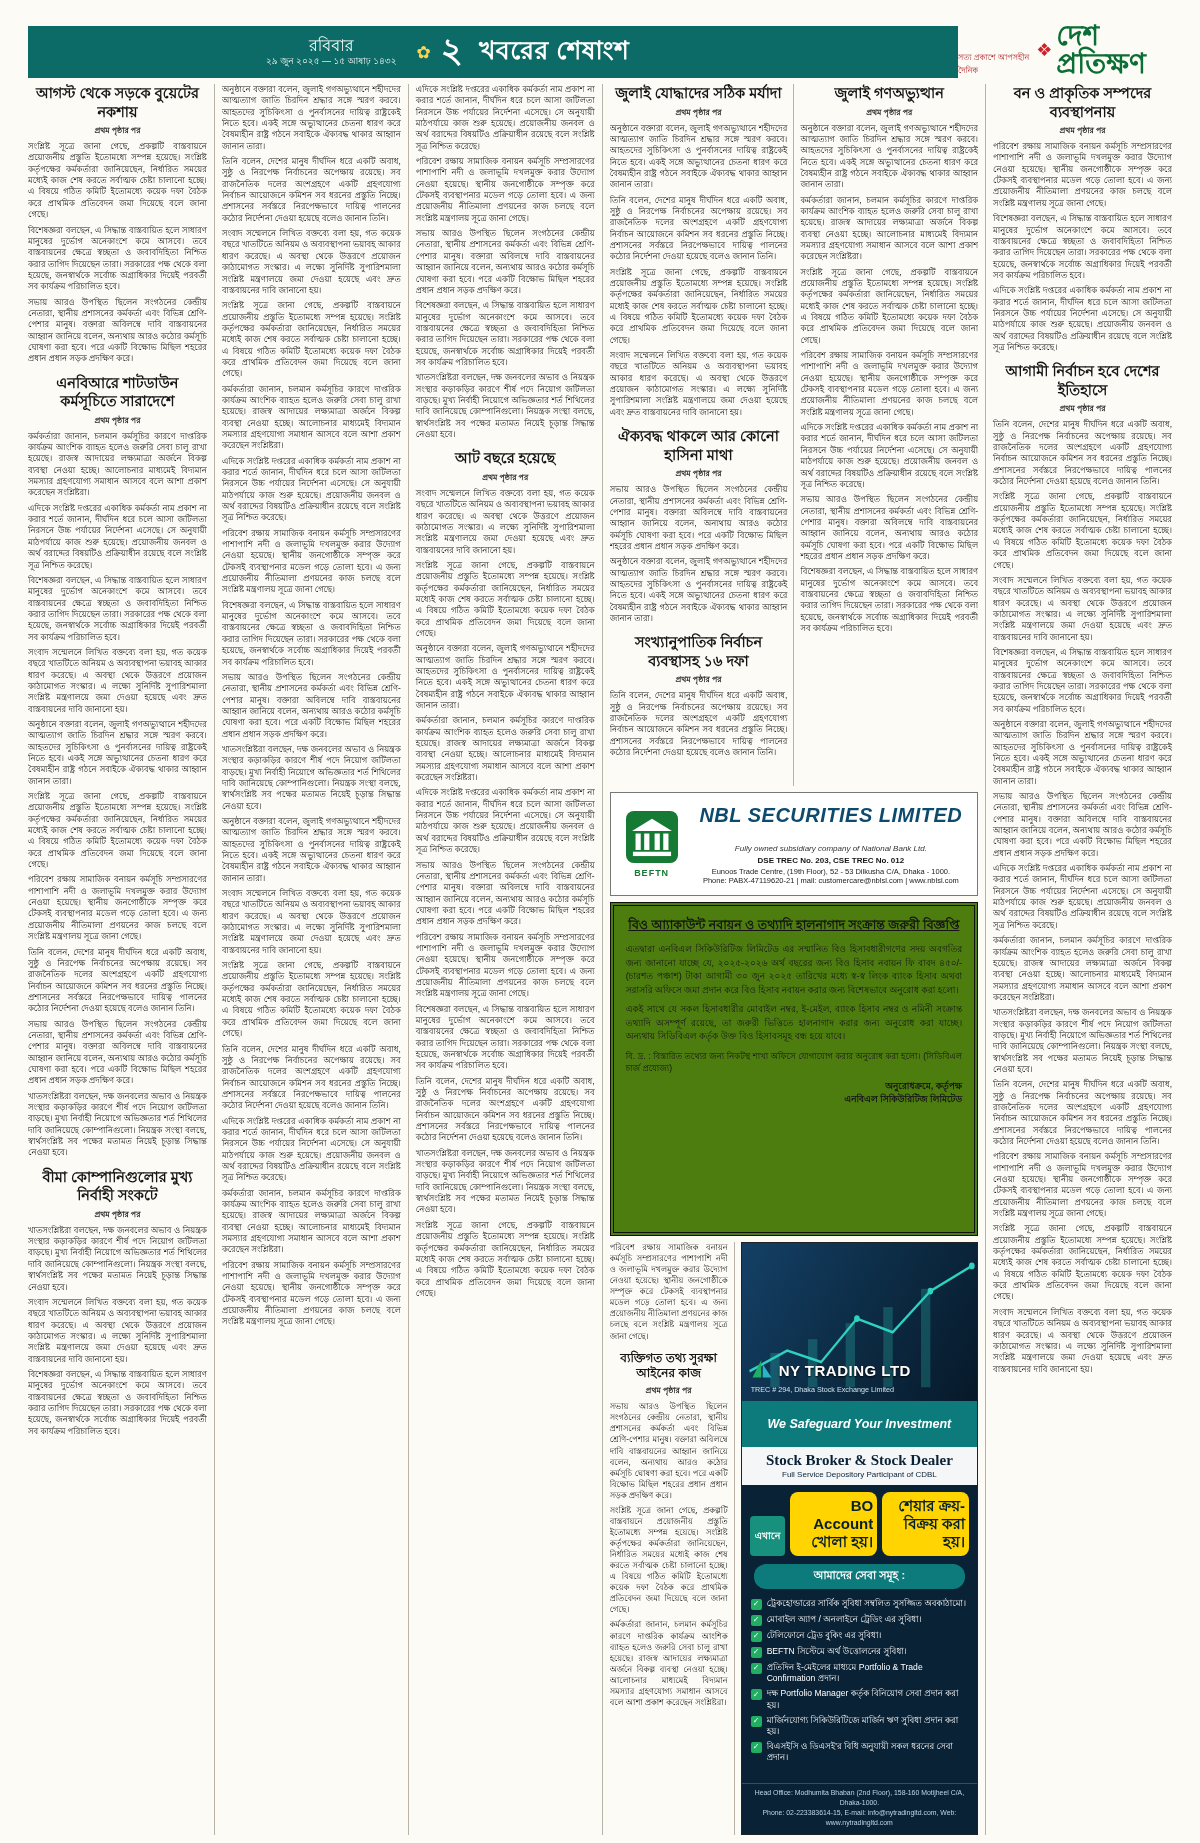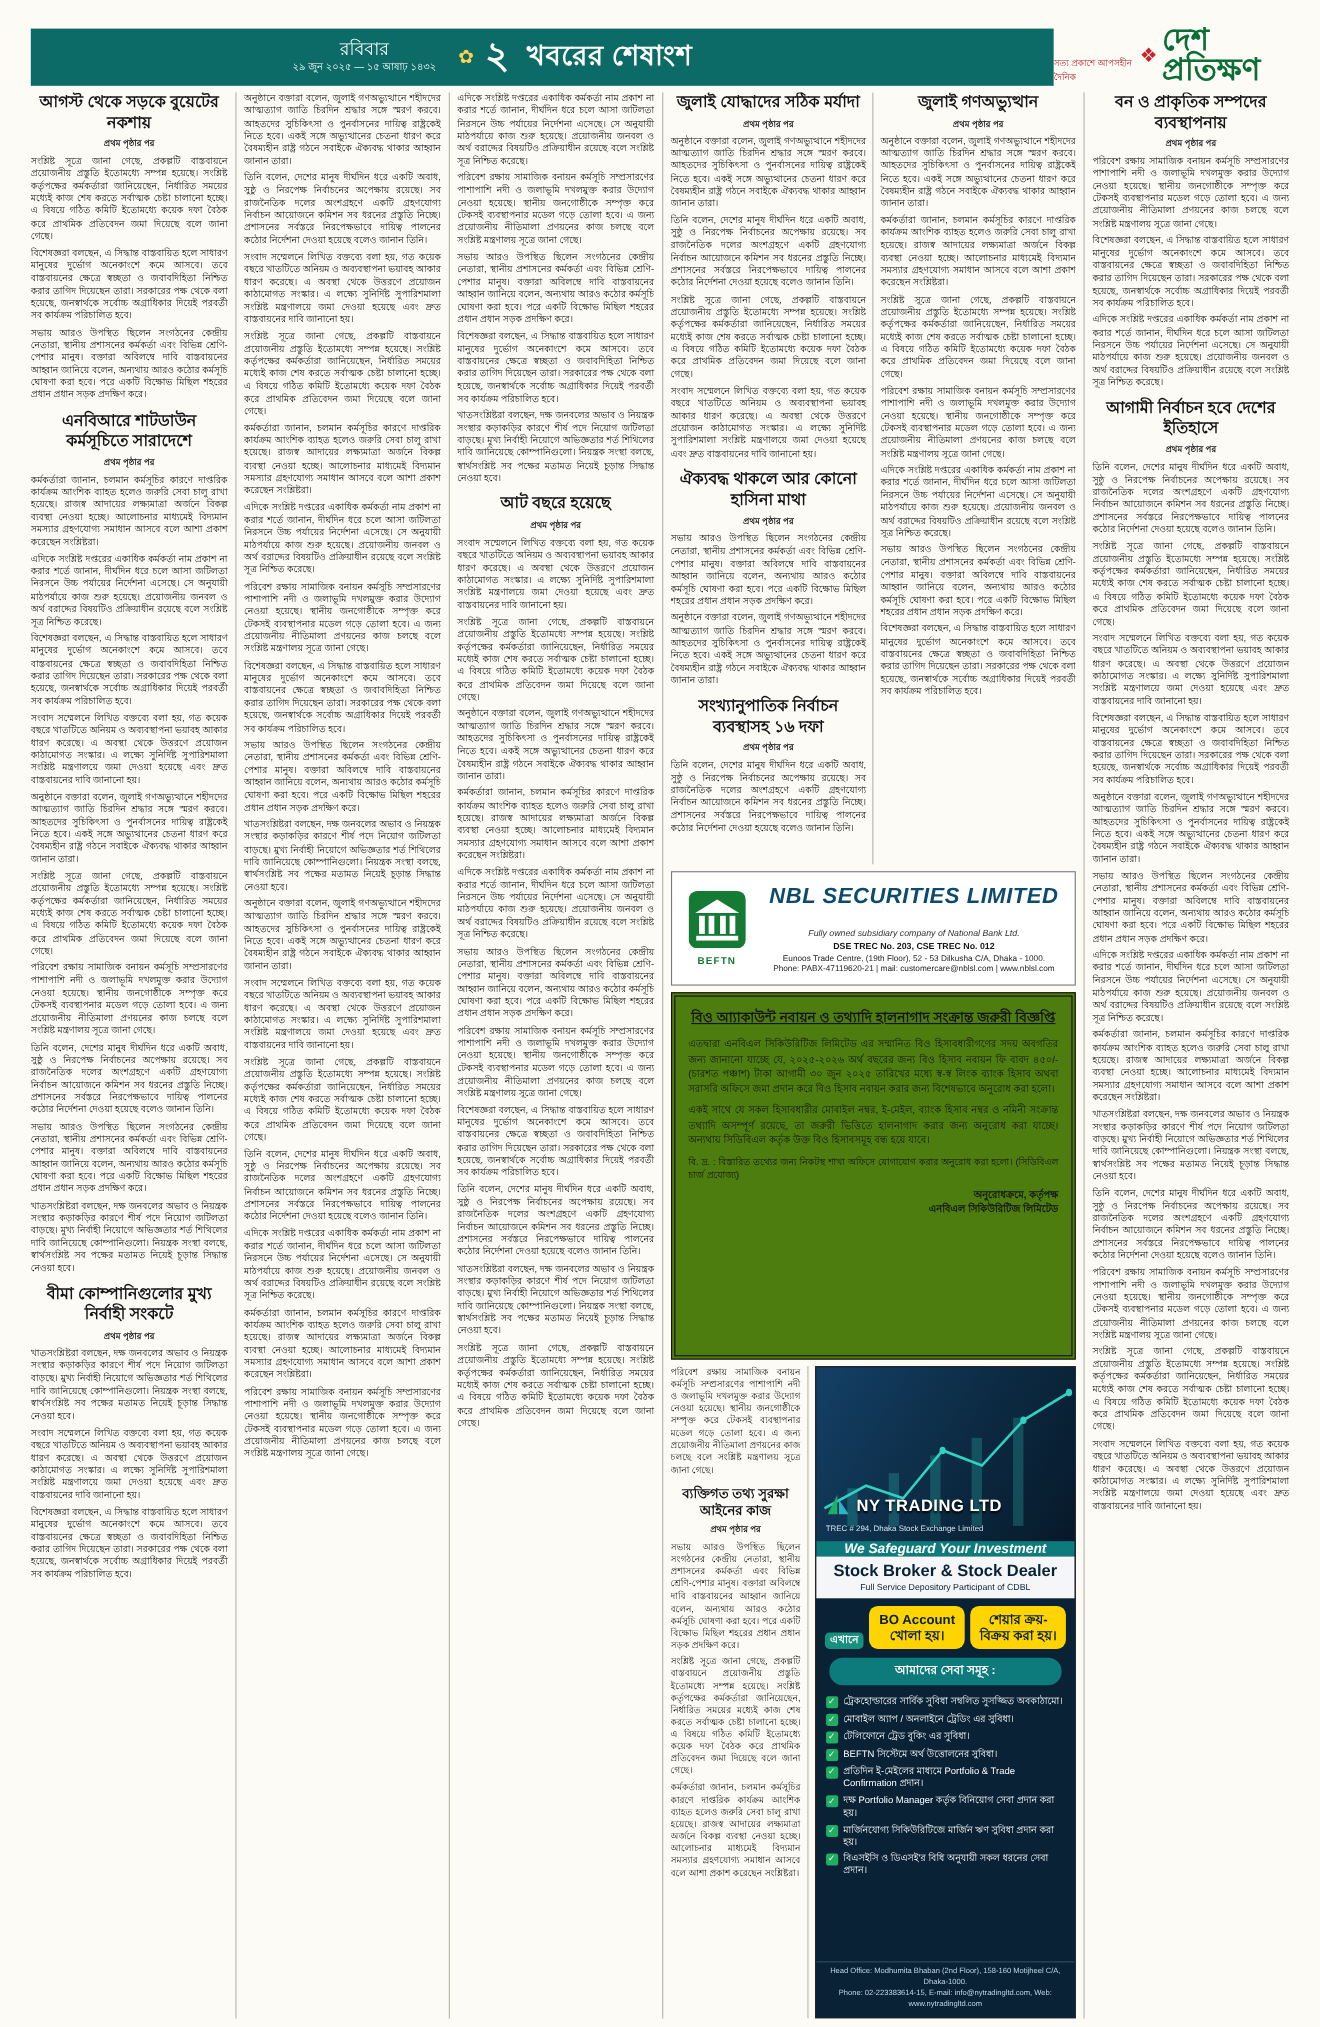--- a/index.html
+++ b/index.html
@@ -58,27 +58,27 @@
   .notice-sign{text-align:right;font-size:9px;font-weight:bold;line-height:1.5;}
   
   .ad-ny{flex:1;margin-left:6px;background:#0a2235;color:#fff;border:1px solid #222;
          display:flex;flex-direction:column;overflow:hidden;min-width:0;}
   .ny-photo{position:relative;height:158px;flex:0 0 auto;background:linear-gradient(120deg,#144066 0%,#0c2a42 55%,#07192a 100%);}
   .ny-photo svg.chart{position:absolute;inset:0;width:100%;height:100%;}
   .ny-brand{position:absolute;left:9px;bottom:7px;}
   .ny-brand-row{display:flex;align-items:center;gap:6px;}
   .ny-name{font-size:15px;font-weight:bold;letter-spacing:.5px;text-shadow:0 1px 2px #000;}
   .ny-trec{font-size:7.2px;color:#cfe3ef;margin-top:2px;}
-  .ny-ribbon{background:#0d7b7c;text-align:center;font-size:12.5px;font-style:italic;font-weight:bold;padding:0 2px;flex:0 0 auto;}
+  .ny-ribbon{background:#0d7b7c;text-align:center;font-size:12.5px;font-style:italic;font-weight:bold;padding:16px 2px;flex:0 0 auto;}
   .ny-white{background:#f4f6f8;color:#0a2235;text-align:center;padding:5px 2px 6px;flex:0 0 auto;}
-  .ny-title{font-size:15px;font-weight:bold;}
+  .ny-title{font-size:15px;font-weight:bold;font-family:Liberation Serif, serif;}
   .ny-sub{font-size:8px;margin-top:1px;}
   .ny-buttons{display:flex;gap:5px;padding:7px 8px;flex:0 0 auto;align-items:stretch;}
   .ny-here{background:#17907e;color:#fff;font-size:9.5px;font-weight:bold;border-radius:4px;display:flex;align-items:center;padding:0 5px;margin-top:24px;}
-  .ny-btn{flex:1;background:#ffd400;color:#07202f;font-weight:bold;font-size:12px;text-align:center;border-radius:8px;
+  .ny-btn{flex:1;background:#ffd400;color:#07202f;font-weight:bold;font-size:15px;text-align:right;border-radius:8px;
           display:flex;align-items:center;justify-content:center;padding:5px 4px;line-height:1.2;}
   .ny-services-head{margin:1px 12px 0;background:#0d7b7c;border-radius:12px;text-align:center;font-size:11px;font-weight:bold;padding:3px;flex:0 0 auto;}
   .ny-list{flex:1;padding:5px 9px;overflow:hidden;min-height:0;}
   .ny-item{display:flex;gap:5px;align-items:flex-start;margin:4px 0;font-size:8.6px;line-height:1.3;}
   .check{flex:0 0 auto;width:11px;height:11px;background:#1fae62;color:#fff;border-radius:2px;
          font-size:8px;display:flex;align-items:center;justify-content:center;margin-top:1px;}
   .ny-footer{flex:0 0 auto;border-top:1px solid #29506d;padding:4px 8px 6px;font-size:6.9px;color:#bcd6e6;text-align:center;line-height:1.45;}
 </style>
 </head>
 <body>

